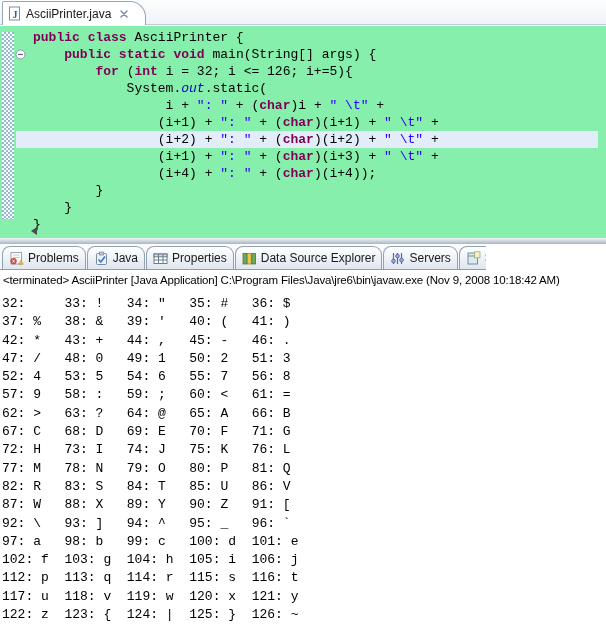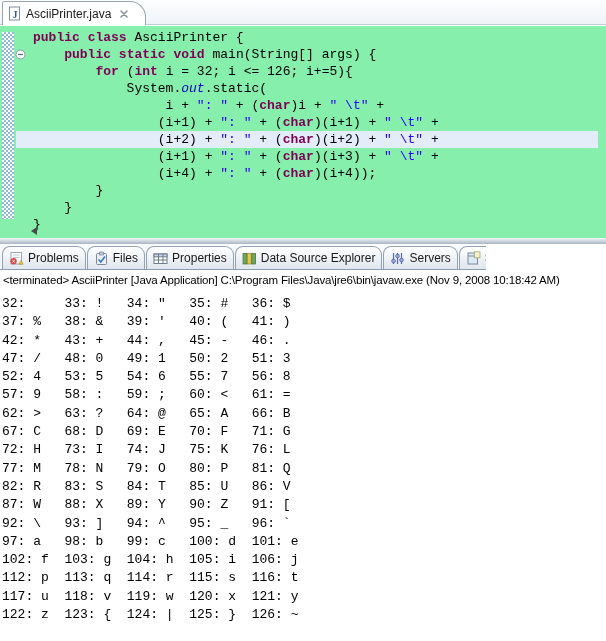--- a/index.html
+++ b/index.html
@@ -145,21 +145,21 @@
       <span>Problems</span>
     </div>
     <div class="vtab">
       <span class="icon">
         <svg width="15" height="15" viewBox="0 0 15 15">
           <rect x="2.5" y="2.5" width="10" height="11" rx="1" fill="#EDF1F6" stroke="#7A8BA0"></rect>
           <rect x="5.5" y="1" width="4" height="3" fill="#B8C6D8" stroke="#7A8BA0" stroke-width="0.7"></rect>
           <path d="M4.5 8.5 L6.8 11 L11 5.5" stroke="#3C78C8" stroke-width="1.7" fill="none"></path>
         </svg>
       </span>
-      <span>Files</span>
+      <span>Java</span>
     </div>
     <div class="vtab">
       <span class="icon">
         <svg width="15" height="15" viewBox="0 0 15 15">
           <rect x="1" y="3" width="13" height="9.5" fill="#fff" stroke="#6C7C8C"></rect>
           <rect x="1" y="3" width="13" height="2.8" fill="#C8D8EC" stroke="#6C7C8C"></rect>
           <line x1="5.5" y1="3" x2="5.5" y2="12.5" stroke="#6C7C8C"></line>
           <line x1="10" y1="3" x2="10" y2="12.5" stroke="#6C7C8C"></line>
           <line x1="1" y1="9" x2="14" y2="9" stroke="#6C7C8C"></line>
         </svg>

